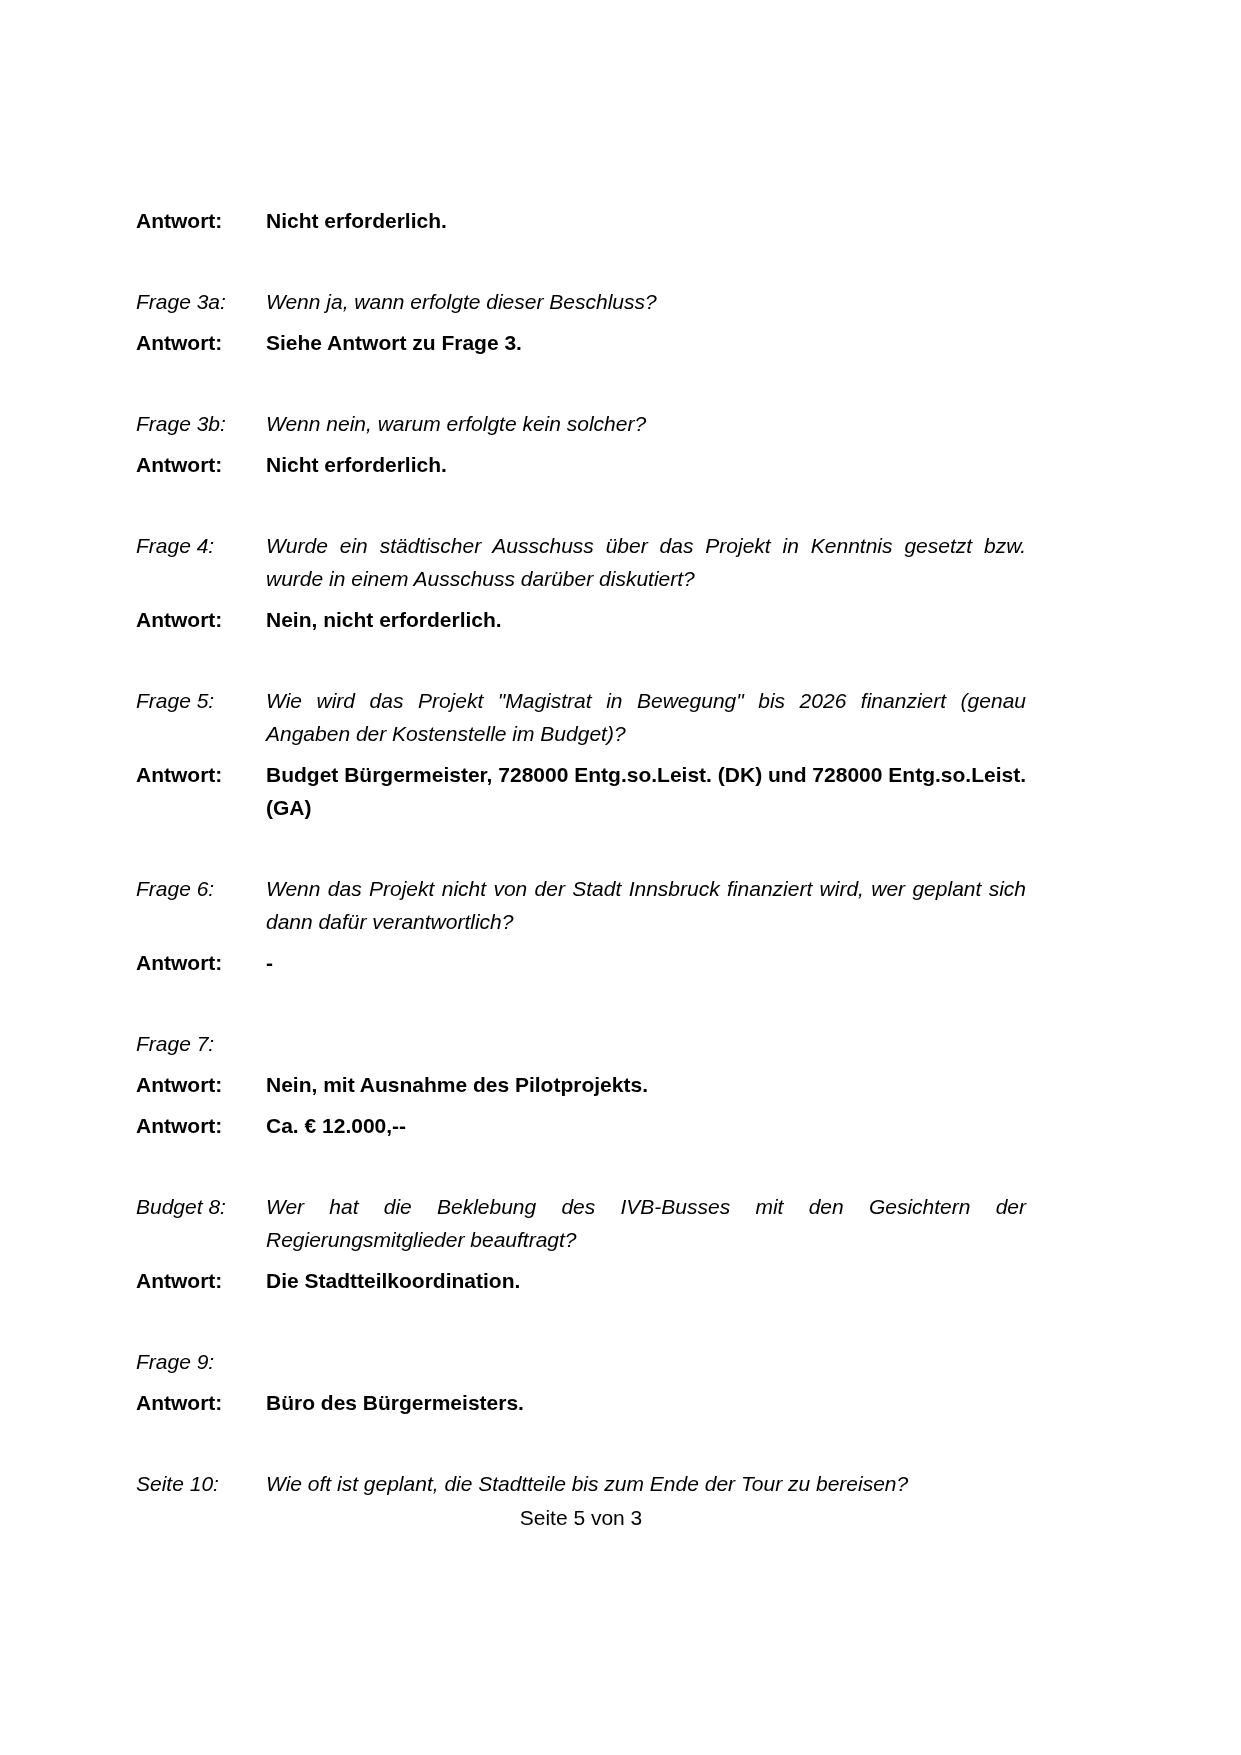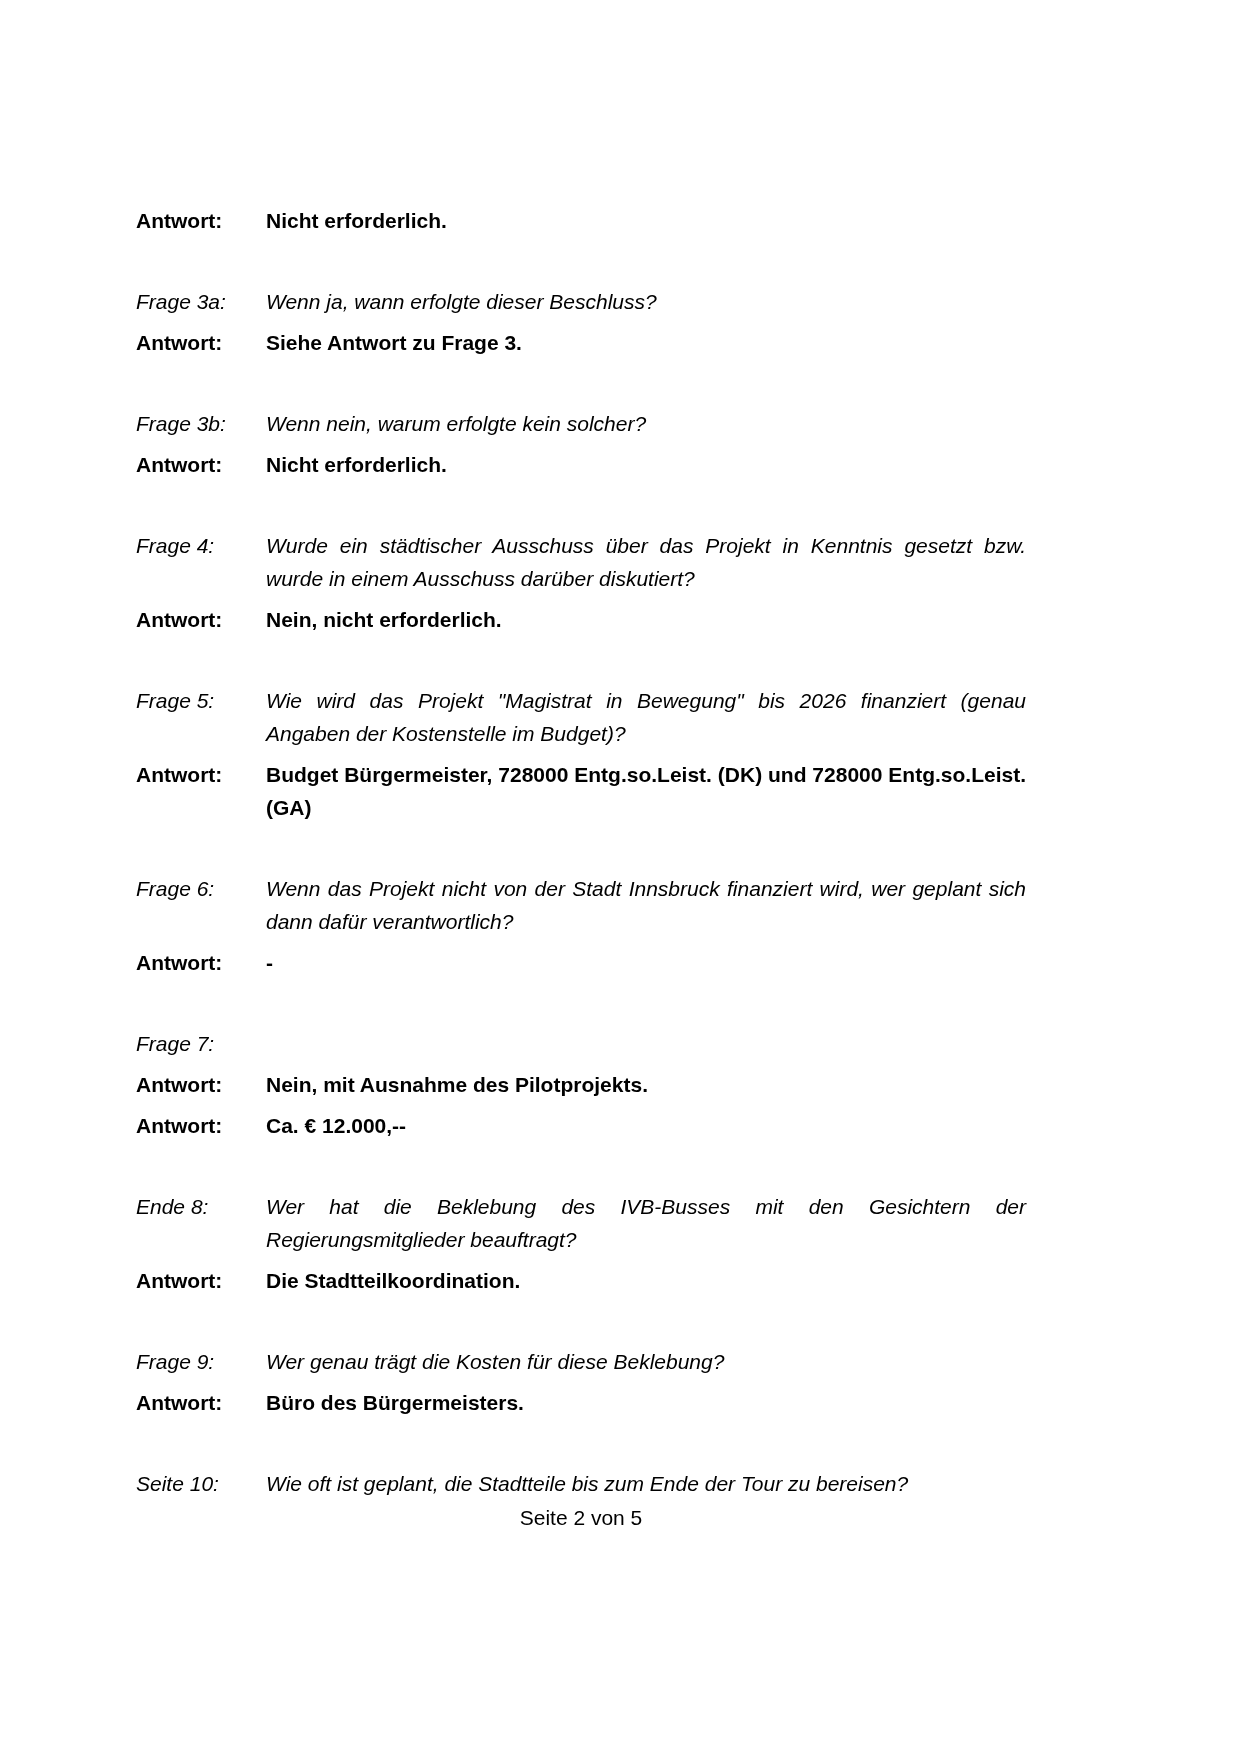--- a/index.html
+++ b/index.html
@@ -106,33 +106,32 @@
     </div>
     <div class="row answer">
       <div class="row-label">Antwort:</div>
       <div class="row-text">Nein, mit Ausnahme des Pilotprojekts.</div>
     </div>
     <div class="row answer">
       <div class="row-label">Antwort:</div>
       <div class="row-text">Ca. € 12.000,--</div>
     </div>
     <div class="row question">
-      <div class="row-label">Ende 8:</div>
+      <div class="row-label">Budget 8:</div>
       <div class="row-text">Wer hat die Beklebung des IVB-Busses mit den Gesichtern der Regierungsmitglieder beauftragt?</div>
     </div>
     <div class="row answer">
       <div class="row-label">Antwort:</div>
       <div class="row-text">Die Stadtteilkoordination.</div>
     </div>
     <div class="row question">
       <div class="row-label">Frage 9:</div>
-      <div class="row-text">Wer genau trägt die Kosten für diese Beklebung?</div>
     </div>
     <div class="row answer">
       <div class="row-label">Antwort:</div>
       <div class="row-text">Büro des Bürgermeisters.</div>
     </div>
     <div class="row question">
       <div class="row-label">Seite 10:</div>
       <div class="row-text">Wie oft ist geplant, die Stadtteile bis zum Ende der Tour zu bereisen?</div>
     </div>
-    <div class="footer">Seite 2 von 5</div>
+    <div class="footer">Seite 5 von 3</div>
   </div>
 
 </body></html>

